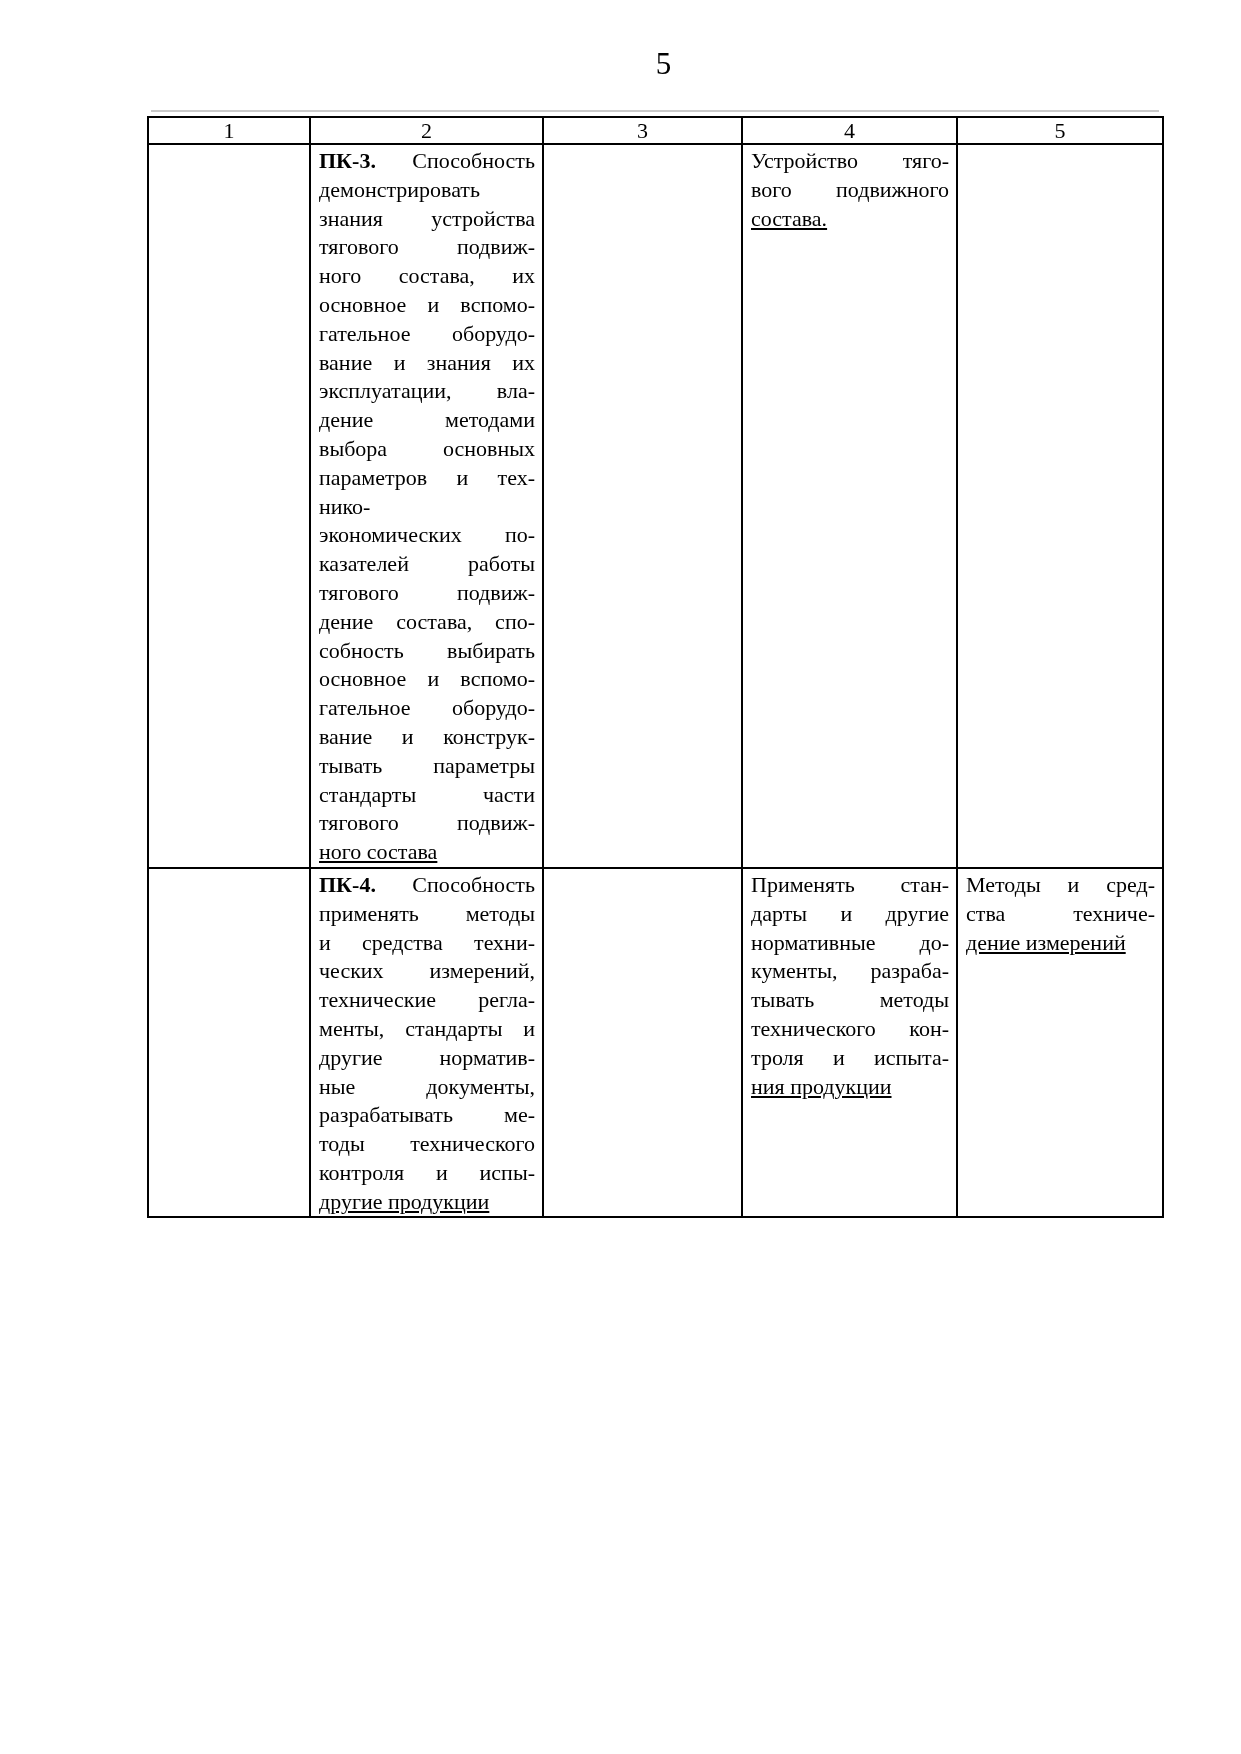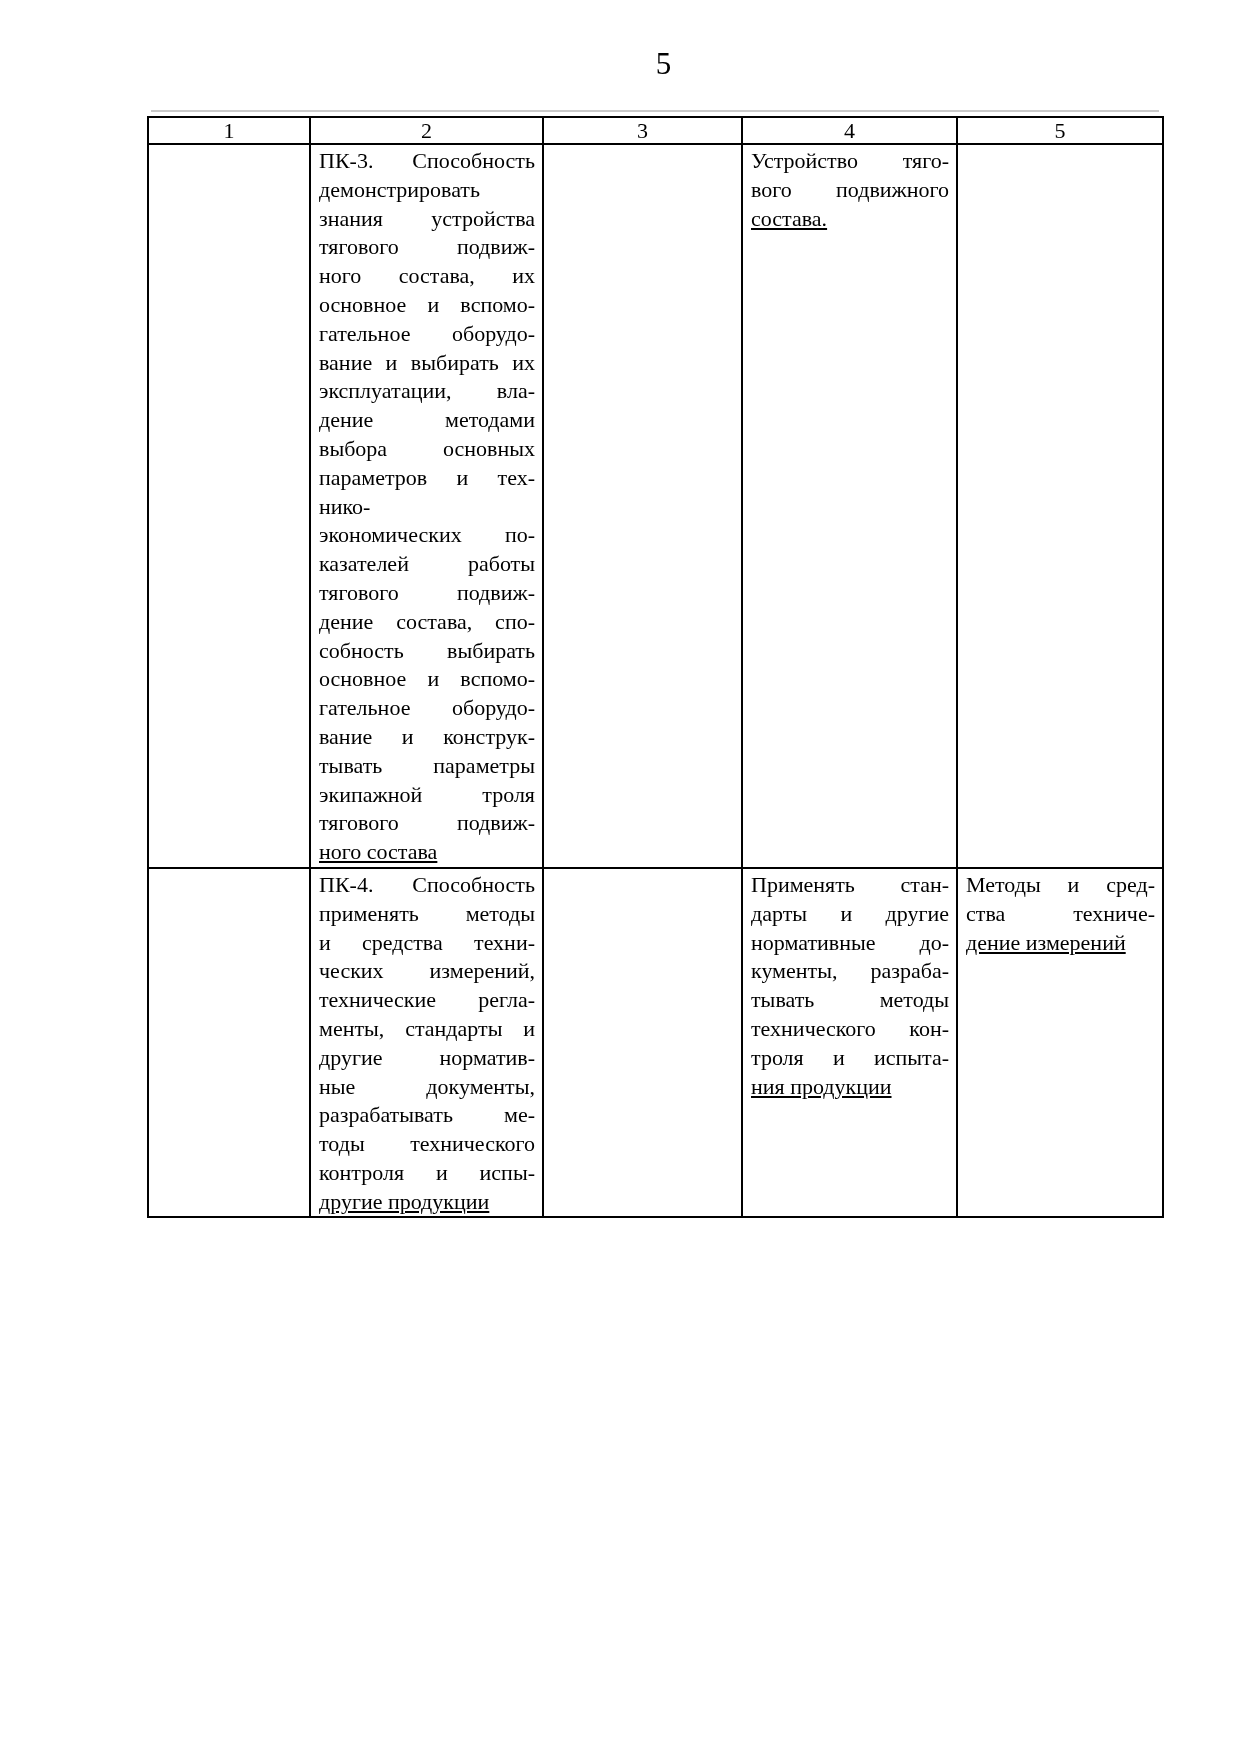--- a/index.html
+++ b/index.html
@@ -55,21 +55,21 @@
   }
   tr.row-pk3 { height: 721px; }
   tr.row-pk4 { height: 347px; }
   .tline {
     line-height: 28.8px;
     text-align: justify;
     text-align-last: justify;
     white-space: normal;
   }
   .tline.last { text-align-last: left; text-decoration: underline; }
-  .b { font-weight: normal; }
+  .b { font-weight: bold; }
 </style>
 </head>
 <body>
 
 <div class="canvas">
 
   <div class="page-number">5</div>
 
   <div class="scan-line"></div>
 
@@ -95,36 +95,36 @@
         <td></td>
         <td>
           <div class="tline"><span class="b">ПК-3.</span> <span>Способность</span></div>
           <div>
               <div class="tline">демонстрировать</div>
               <div class="tline">знания устройства</div>
               <div class="tline">тягового подвиж-</div>
               <div class="tline">ного состава, их</div>
               <div class="tline">основное и вспомо-</div>
               <div class="tline">гательное оборудо-</div>
-              <div class="tline">вание и выбирать их</div>
+              <div class="tline">вание и знания их</div>
               <div class="tline">эксплуатации, вла-</div>
               <div class="tline">дение методами</div>
               <div class="tline">выбора основных</div>
               <div class="tline">параметров и тех-</div>
               <div class="tline">нико-</div>
               <div class="tline">экономических по-</div>
               <div class="tline">казателей работы</div>
               <div class="tline">тягового подвиж-</div>
               <div class="tline">дение состава, спо-</div>
               <div class="tline">собность выбирать</div>
               <div class="tline">основное и вспомо-</div>
               <div class="tline">гательное оборудо-</div>
               <div class="tline">вание и конструк-</div>
               <div class="tline">тывать параметры</div>
-              <div class="tline">экипажной троля</div>
+              <div class="tline">стандарты части</div>
               <div class="tline">тягового подвиж-</div>
               <div class="tline last">ного состава</div>
             </div>
         </td>
         <td></td>
         <td>
           <div>
               <div class="tline">Устройство тяго-</div>
               <div class="tline">вого подвижного</div>
               <div class="tline last">состава.</div>

